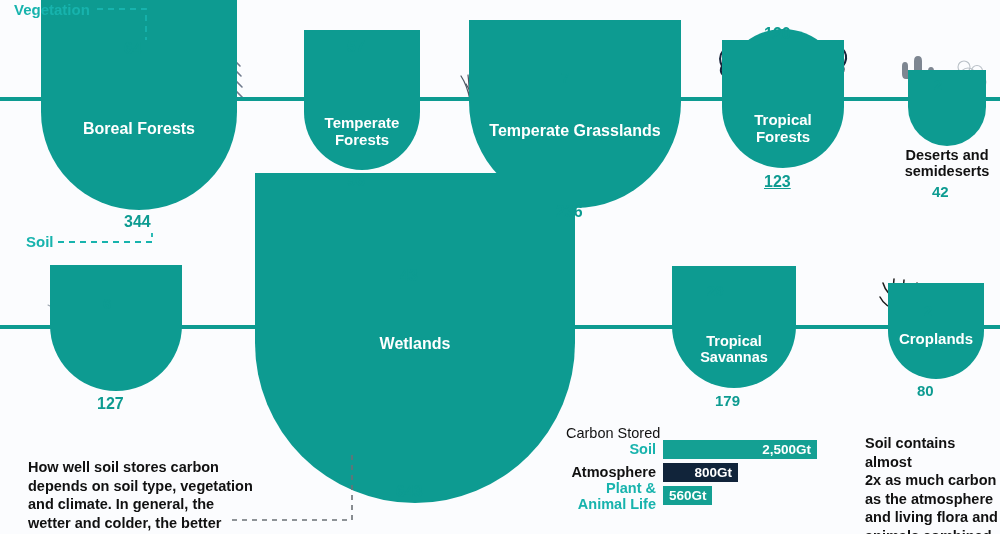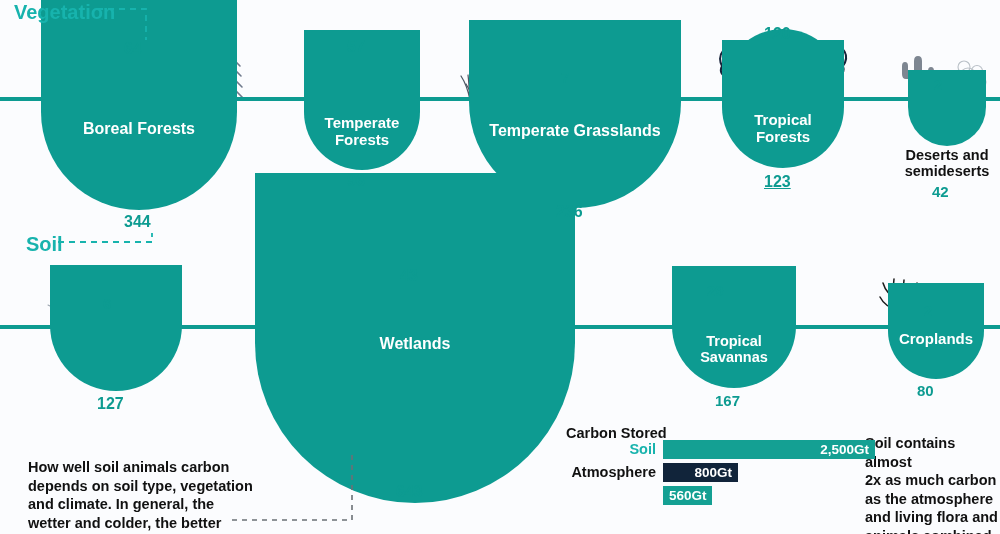--- a/index.html
+++ b/index.html
@@ -26,33 +26,33 @@
     font-family:"Liberation Sans",sans-serif;
   }
   .biome-name.dark{color:#111111;}
   .num{
     position:absolute;color:#0d9b91;font-weight:bold;
     font-family:"Liberation Sans",sans-serif;
   }
 
   
   .leader-text{
-    position:absolute;color:#17b3ad;font-weight:bold;font-size:20px;
+    position:absolute;color:#17b3ad;font-weight:bold;font-size:15px;
     font-family:"Liberation Sans",sans-serif;
   }
 
   
   .caption{
     position:absolute;color:#111111;font-weight:bold;font-size:14.5px;
     line-height:1.28;font-family:"Liberation Sans",sans-serif;
   }
 
   
   .legend-title{
-    position:absolute;color:#111111;font-weight:bold;font-size:14.5px;
+    position:absolute;color:#111111;font-weight:normal;font-size:14.5px;
     font-family:"Liberation Sans",sans-serif;
   }
   .legend-label{
     position:absolute;font-weight:bold;font-size:14.5px;text-align:right;
     line-height:1.1;font-family:"Liberation Sans",sans-serif;
   }
   .legend-bar{position:absolute;display:flex;align-items:center;justify-content:flex-end;}
   .legend-bar span{
     color:#ffffff;font-weight:bold;font-size:13.5px;padding-right:6px;
     font-family:"Liberation Sans",sans-serif;white-space:nowrap;
@@ -318,50 +318,54 @@
 
   <span class="num" style="left:400px;top:267px;width:30px;font-size:16px;">43</span>
   <span class="biome-name" style="left:355px;top:335px;width:120px;font-size:16px;">Wetlands</span>
   <span class="num" style="left:396px;top:483px;width:38px;font-size:16px;">643</span>
 
   <span class="num" style="left:707px;top:282px;width:30px;font-size:15px;">29</span>
   <span class="biome-name" style="left:674px;top:333px;width:120px;font-size:14.5px;">
     <span>Tropical</span><br>
     <span>Savannas</span>
   </span>
-  <span class="num" style="left:715px;top:392px;width:38px;font-size:15px;">167</span>
+  <span class="num" style="left:715px;top:392px;width:38px;font-size:15px;">179</span>
 
   <span class="num" style="left:924px;top:302px;width:24px;font-size:15px;">2</span>
   <span class="biome-name" style="left:876px;top:331px;width:120px;font-size:15px;">Croplands</span>
   <span class="num" style="left:917px;top:382px;width:38px;font-size:15px;">80</span>
 
   <div class="caption" style="left:28px;top:458px;width:290px;">
-    <span>How well soil animals carbon</span><br>
+    <span>How well soil stores carbon</span><br>
     <span>depends on soil type, vegetation</span><br>
     <span>and climate. In general, the</span><br>
     <span>wetter and colder, the better</span>
   </div>
 
   <div class="caption" style="left:865px;top:434px;width:140px;">
     <span>Soil contains almost</span><br>
     <span>2x as much carbon</span><br>
     <span>as the atmosphere</span><br>
     <span>and living flora and</span><br>
     <span>animals combined.</span>
   </div>
 
   <span class="legend-title" style="left:566px;top:425px;">Carbon Stored</span>
 
   <span class="legend-label" style="left:500px;top:442px;width:156px;color:#17b3ad;">Soil</span>
-  <div class="legend-bar" style="left:663px;top:440px;width:212px;height:19px;background:#14a093;">
+  <div class="legend-bar" style="left:663px;top:440px;width:154px;height:19px;background:#14a093;">
     <span>2,500Gt</span>
   </div>
 
   <span class="legend-label" style="left:500px;top:465px;width:156px;color:#111111;">Atmosphere</span>
   <div class="legend-bar" style="left:663px;top:463px;width:75px;height:19px;background:#11243a;">
     <span>800Gt</span>
   </div>
 
+  <span class="legend-label" style="left:500px;top:481px;width:156px;color:#17b3ad;">
+    <span>Plant &amp;</span><br>
+    <span>Animal Life</span>
+  </span>
   <div class="legend-bar left" style="left:663px;top:486px;width:49px;height:19px;background:#14a093;">
     <span>560Gt</span>
   </div>
 
 </div>
 
 </body></html>

